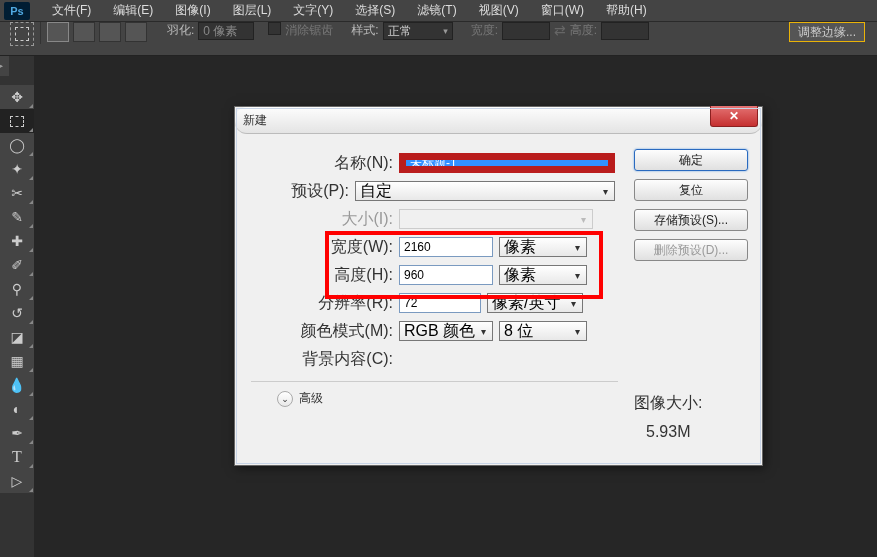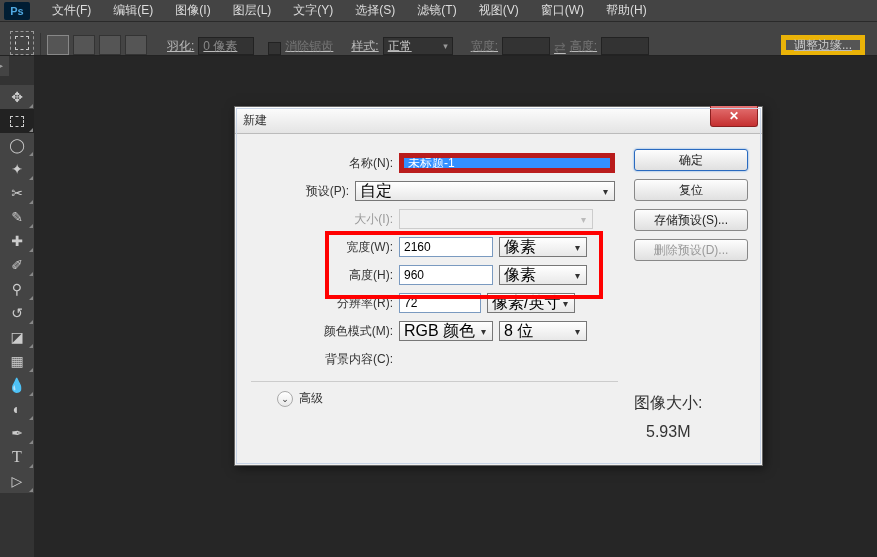--- a/index.html
+++ b/index.html
@@ -4,61 +4,61 @@
 <style>
 * { margin: 0; padding: 0; box-sizing: border-box; font-family: "Microsoft YaHei", Arial, sans-serif; }
 body { width: 877px; height: 557px; background: #333; overflow: hidden; position: relative; }
 
 
 .menubar { height: 21px; background: #444; display: flex; align-items: center; padding-left: 4px; gap: 2px; font-size: 12px; color: #ddd; }
 .menubar .logo { width: 26px; height: 18px; background: #001d33; color: #4fa8e0; display: flex; align-items: center; justify-content: center; font-weight: bold; font-size: 11px; border-radius: 2px; margin-right: 10px; }
 .menubar .mitem { padding: 2px 10px; cursor: default; }
 
 
-.optbar { height: 35px; background: #444; border-top: 1px solid #2a2a2a; border-bottom: 1px solid #222; display: flex; align-items: flex-end; padding-left: 10px; gap: 4px; font-size: 12px; color: #bbb; text-decoration: underline; }
+.optbar { height: 35px; background: #444; border-top: 1px solid #2a2a2a; border-bottom: 1px solid #222; display: flex; align-items: flex-start; padding-left: 10px; gap: 4px; font-size: 12px; color: #bbb; }
 .optbar .rectsel { width: 24px; height: 24px; border: 1px dashed #999; display:flex; align-items:center; justify-content:center; }
 .optbar .rectsel::before { content:""; width:12px; height:12px; border:1px dashed #ccc; }
 .optbar .modebtn { width: 22px; height: 20px; background: #555; border:1px solid #333; }
 .optbar .modebtn.first { border:1px solid #888; }
 .optbar .numbox { width: 56px; height: 18px; background: #333; border: 1px solid #222; color: #888; padding-left: 4px; display:flex; align-items:center; }
 .optbar .chk { width: 13px; height: 13px; background: #333; border: 1px solid #222; }
 .optbar .sel { width: 70px; height: 18px; background: #333; border:1px solid #222; color:#ccc; padding-left:4px; display:flex; align-items:center; position:relative; }
 .optbar .sel::after { content:"▾"; position:absolute; right:4px; font-size:9px; color:#999; }
-.optbar .btn { height: 20px; background: #555; border:5px solid #eab308; color:#ccc; padding:0 8px; display:flex; align-items:center; font-size:12px; }
+.optbar .btn { height: 20px; background: #555; border:1px solid #eab308; color:#ccc; padding:0 8px; display:flex; align-items:center; font-size:12px; }
 .optbar .swap { color:#666; font-size:14px; }
 
 
 .dockstrip { position:absolute; left:0; top:56px; width:9px; height:20px; background:#444; }
 .dockstrip::before { content:"▸▸"; font-size:7px; color:#999; letter-spacing:-3px; position:relative; left:-1px; top:-2px;}
 
 
 .toolbox { position:absolute; left:0; top:85px; width:34px; background:#444; display:flex; flex-direction:column; }
 .tool { width:34px; height:24px; display:flex; align-items:center; justify-content:center; color:#ccc; font-size:14px; position:relative; }
 .tool.sel { background:#222; }
 .tool .tri { position:absolute; right:1px; bottom:1px; width:0; height:0; border-right:4px solid #888; border-top:4px solid transparent; }
 
 
 .canvas { position:absolute; left:34px; right:0; top:56px; bottom:0; background:#262626; }
 
 
 .dlg { position:absolute; left:234px; top:106px; width:529px; height:360px; background:#f0f0f0; border:1px solid #666; box-shadow:2px 2px 10px rgba(0,0,0,0.5); }
 .dragborder { position:absolute; inset:1px; border:1px solid #c8d4e6; pointer-events:none; }
-.titlebar { position:relative; height:27px; background:linear-gradient(#fdfdfd,#e4e4e4); display:flex; align-items:center; border-bottom:1px solid #bbb; }
+.titlebar { position:relative; height:27px; background:linear-gradient(#fdfdfd,#e4e4e4); display:flex; align-items:center; border-bottom:1px solid #bbb;border-radius:12px; }
 .titlebar .title { font-size:12px; color:#333; margin-left:8px; }
 .closebtn { position:absolute; right:4px; top:-1px; width:48px; height:21px; background:linear-gradient(#e57373,#c53030); border:1px solid #8b2020; border-top:none; border-radius:0 0 3px 3px; display:flex; align-items:center; justify-content:center; color:#fff; font-size:12px; font-weight:bold; }
 
 .dlgbody { position:absolute; left:6px; right:6px; top:32px; bottom:6px; background:#f0f0f0; display:flex; }
 .formarea { flex:1; padding:10px 4px; position:relative; }
 .btnarea { width:128px; padding:10px 6px; display:flex; flex-direction:column; gap:8px; align-items:flex-start; }
 
 .row { display:flex; align-items:center; height:28px; gap:6px; }
-.lbl { width:148px; text-align:right; font-size:12px; color:#333; }
+.lbl { width:148px; text-align:right; font-size:16px; color:#333; }
 .lbl.dim { color:#999; }
 .txt { height:20px; border:1px solid #7a9ac0; background:#fff; font-size:12px; padding:1px 4px; }
-.txt.hl { background:#3390ff; color:#fff; border:5px solid #b91c1c; }
+.txt.hl { background:#3390ff; color:#fff; border:7px solid #b91c1c; }
 .cbo { height:20px; border:1px solid #777; background:linear-gradient(#fff,#e8e8e8); font-size:16px; padding:1px 4px; display:flex; align-items:center; position:relative; }
 .cbo::after { content:"▾"; position:absolute; right:6px; font-size:10px; color:#333; }
 .cbo.dim { color:#999; border:1px solid #ccc; background:#f0f0f0; }
 .cbo.dim::after { color:#bbb; }
 
 .redbox { position:absolute; border:4px solid #f00; pointer-events:none; }
 
 .wbtn { width:114px; height:22px; background:linear-gradient(#fdfdfd,#e0e0e0); border:1px solid #888; border-radius:3px; font-size:12px; color:#222; display:flex; align-items:center; justify-content:center; }
 .wbtn.def { border:1.5px solid #2a6abf; box-shadow:0 0 2px #5a9ae0; }
 .wbtn.dim { color:#999; }
@@ -165,21 +165,21 @@
         <div class="cbo" style="width:88px">像素</div>
       </div>
       <div class="row">
         <div class="lbl">高度(H):</div>
         <input class="txt" style="width: 94px;" value="960">
         <div class="cbo" style="width:88px">像素</div>
       </div>
       <div class="row">
         <div class="lbl">分辨率(R):</div>
         <input class="txt" style="width: 82px;" value="72">
-        <div class="cbo" style="width:88px">像素/英寸</div>
+        <div class="cbo" style="width:96px">像素/英寸</div>
       </div>
       <div class="row">
         <div class="lbl">颜色模式(M):</div>
         <div class="cbo" style="width:94px">RGB 颜色</div>
         <div class="cbo" style="width:88px">8 位</div>
       </div>
       <div class="row">
         <div class="lbl">背景内容(C):</div>
       </div>
       <div style="border-top:1px solid #ccc;margin:8px 6px 0 6px"></div>

